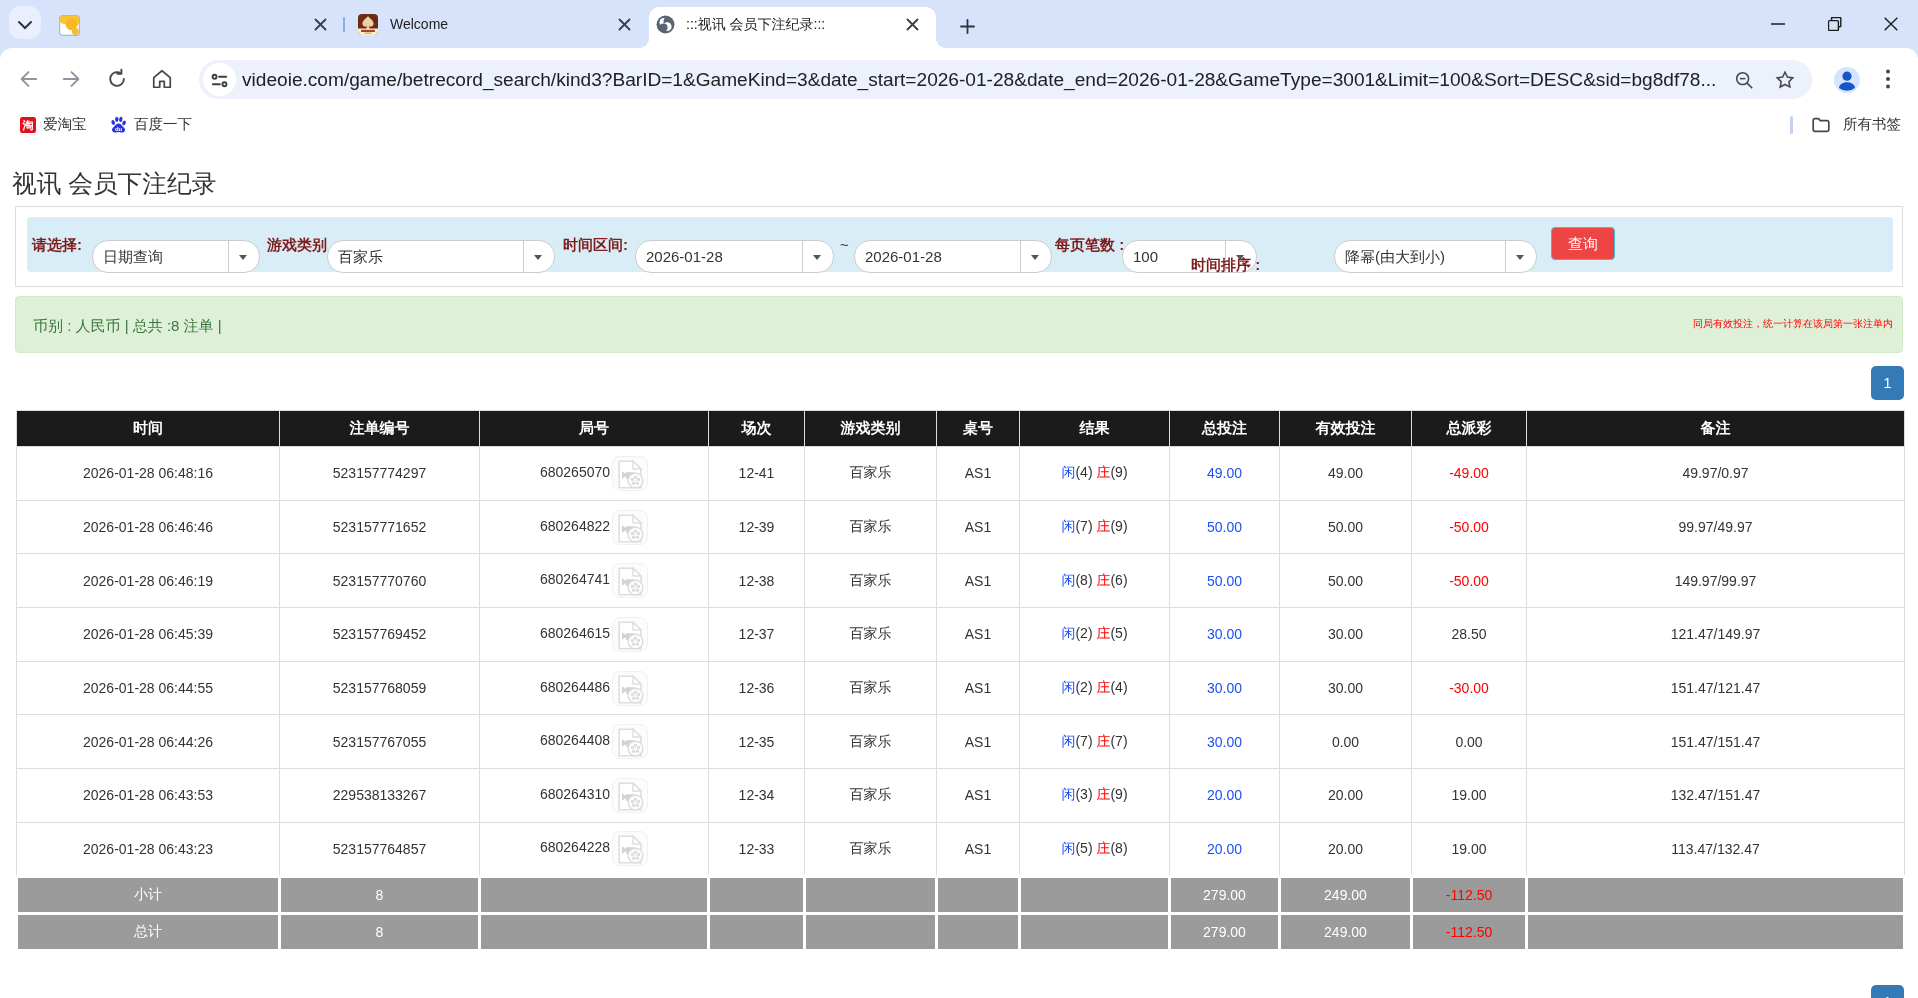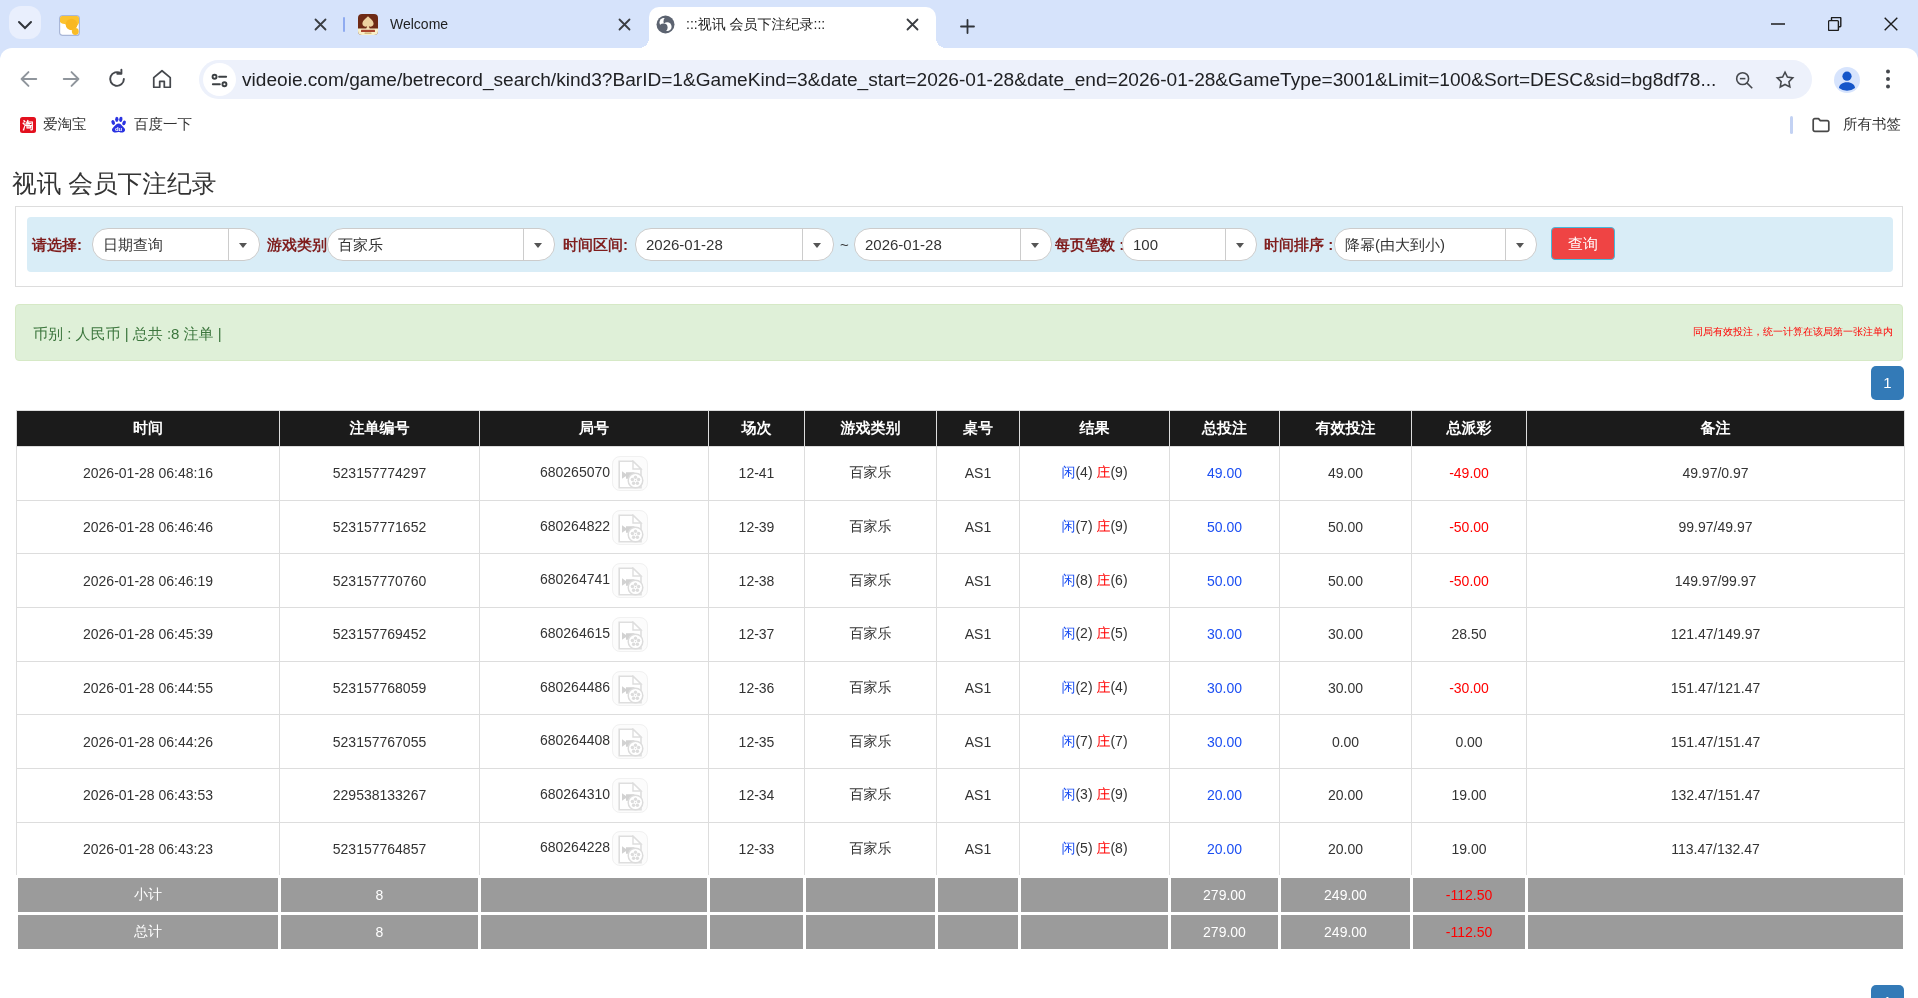--- a/index.html
+++ b/index.html
@@ -20,26 +20,26 @@
 #omnibox { position:absolute; left:199px; top:60px; width:1613px; height:39px; border-radius:20px; background:#edf1fb; }
 #urltext { position:absolute; left:242px; top:60px; width:1480px; height:39px; line-height:39px; font-size:19.1px; color:#202124; white-space:nowrap; overflow:hidden; }
 #bookbar { position:absolute; left:0; top:104px; width:1918px; height:40px; background:#fff; }
 .bkitem { position:absolute; top:112px; height:24px; line-height:24px; font-size:14.5px; color:#333; }
 
 
 #pagetitle { position:absolute; left:12px; top:167px; font-size:24.7px; color:#333; }
 #filterpanel { position:absolute; left:15px; top:206px; width:1888px; height:81px; background:#fff; border:1px solid #ddd; }
 #filterbar { position:absolute; left:27px; top:217px; width:1866px; height:55px; background:#d9edf7; border-radius:4px; }
 .flabel { position:absolute; top:236px; height:18px; line-height:18px; font-size:15px; font-weight:bold; color:#7f1d1d; white-space:nowrap; }
-.combo { position:absolute; top:228px; height:33px; background:#fff; border:1px solid #ccc; border-radius:16px; display:flex; }
+.combo { position:absolute; top:240px; height:33px; background:#fff; border:1px solid #ccc; border-radius:16px; display:flex; }
 .combo .txt { flex:1; font-size:15px; color:#333; line-height:31px; padding-left:10px; white-space:nowrap; overflow:hidden; }
 .combo .arr { width:31px; border-left:1px solid #ccc; position:relative; }
 .combo .arr:after { content:""; position:absolute; left:50%; top:50%; margin:-2px 0 0 -5px; border:4.5px solid transparent; border-top:5.5px solid #555; }
 #btnquery { position:absolute; left:1551px; top:227px; width:64px; height:33px; background:#ef4444; border:1px solid #46b8da; border-radius:4px; color:#fff; font-size:15px; text-align:center; line-height:31px; }
-#greenbar { position:absolute; left:15px; top:304px; width:1888px; height:57px; background:#dff0d8; border:1px solid #d6e9c6; border-radius:4px; }
+#greenbar { position:absolute; left:15px; top:296px; width:1888px; height:57px; background:#dff0d8; border:1px solid #d6e9c6; border-radius:4px; }
 #greenleft { position:absolute; left:17px; top:20px; font-size:15px; color:#3c763d; }
 #greenright { position:absolute; right:9px; top:20px; font-size:10px; color:#ff0000; }
 .pgbtn { position:absolute; width:33px; height:34px; background:#337ab7; border-radius:5px; color:#fff; font-size:15px; text-align:center; line-height:34px; }
 
 
 #tblwrap { position:absolute; left:15px; top:410px; width:1888px; }
 table { border-collapse:collapse; table-layout:fixed; width:1888px; }
 th { background:#1b1b1b; color:#fff; font-size:15px; font-weight:bold; border:1px solid #ddd; height:36px; text-align:center; }
 td { border:1px solid #ddd; font-size:14px; color:#333; text-align:center; vertical-align:middle; height:53.7px; }
 tr.foot td { background:#9b9b9b; color:#fff; border:3px solid #fff; height:37px; }
@@ -214,21 +214,21 @@
 <div class="flabel" style="left:840px;font-weight:normal;color:#333;">~</div>
 <div class="combo" style="left:854px;width:198px;">
     <div class="txt">2026-01-28</div>
     <div class="arr"></div>
   </div>
 <div class="flabel" style="left:1055px;">每页笔数 :</div>
 <div class="combo" style="left:1122px;width:135px;">
     <div class="txt">100</div>
     <div class="arr"></div>
   </div>
-<div class="flabel" style="left:1264px;">时间排序 :</div>
+<div class="flabel" style="left:1191px;margin-top:20px;">时间排序 :</div>
 <div class="combo" style="left:1334px;width:203px;">
     <div class="txt">降幂(由大到小)</div>
     <div class="arr"></div>
   </div>
 <div id="btnquery">查询</div>
 
 <div id="greenbar">
   <div id="greenleft">币别 : 人民币 | 总共 :8 注单 |</div>
   <div id="greenright">同局有效投注，统一计算在该局第一张注单内</div>
 </div>

